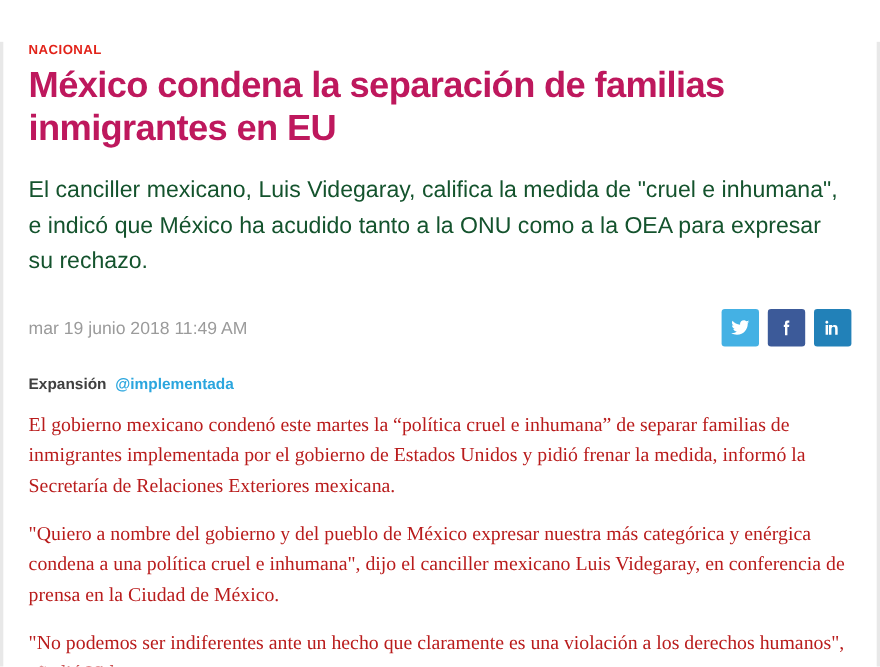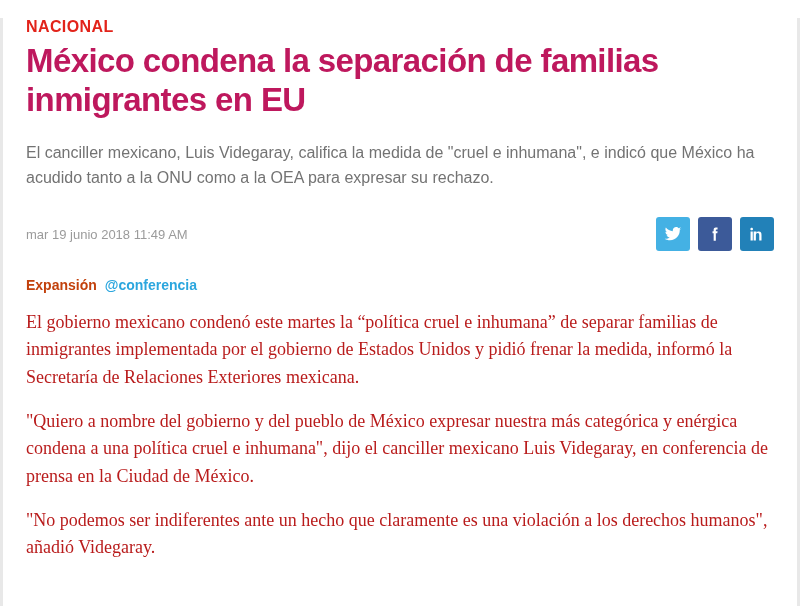--- a/index.html
+++ b/index.html
@@ -15,54 +15,54 @@
     overflow: hidden;
   }
   .page {
     position: relative;
     width: 800px;
     height: 606px;
     box-sizing: border-box;
     padding: 0 26px;
   }
   .kicker {
-    margin-top: 18px;
+    margin-top: 38px;
     color: #e2231a;
-    font-size: 16px;
+    font-size: 12px;
     font-weight: bold;
     letter-spacing: 0.4px;
     text-transform: uppercase;
   }
   .headline {
     margin: 6px 0 0 0;
     font-family: "Liberation Sans", sans-serif;
     font-size: 33px;
     line-height: 1.17;
     font-weight: bold;
     letter-spacing: -0.6px;
     color: #be185d;
     max-width: 690px;
   }
   .standfirst {
     margin-top: 22px;
-    font-size: 16px;
+    font-size: 21px;
     line-height: 1.55;
-    color: #737373;
+    color: #14532d;
     max-width: 740px;
   }
   .meta-row {
     margin-top: 26px;
     height: 38px;
     position: relative;
   }
   .timestamp {
     position: absolute;
     left: 0;
     top: 10px;
-    font-size: 13px;
+    font-size: 16px;
     color: #9b9b9b;
   }
   .share {
     position: absolute;
     right: 0;
     top: 0;
     display: flex;
     gap: 8px;
   }
   .share-btn {
@@ -74,21 +74,21 @@
     justify-content: center;
     cursor: pointer;
   }
   .share-btn svg { display: block; }
   .byline {
     margin-top: 22px;
     font-size: 14px;
   }
   .byline .author {
     font-weight: bold;
-    color: #c2410c;
+    color: #404040;
   }
   .byline .handle {
     color: #2ba6de;
     font-weight: bold;
     margin-left: 8px;
     text-decoration: none;
     cursor: pointer;
   }
   .body {
     margin-top: 16px;
@@ -150,21 +150,21 @@
           <svg width="18" height="18" viewBox="0 0 24 24" aria-hidden="true">
             <path fill="#ffffff" d="M4.9 3.5c1 0 1.8.8 1.8 1.8S5.9 7.1 4.9 7.1 3.1 6.3 3.1 5.3s.8-1.8 1.8-1.8zM3.4 8.6h3v11.9h-3V8.6zm5 0h2.9v1.6h.1c.4-.8 1.4-1.6 2.9-1.6 3.1 0 3.7 2 3.7 4.7v7.2h-3v-6.4c0-1.5 0-3.5-2.1-3.5s-2.4 1.7-2.4 3.4v6.5h-3V8.6z"></path>
           </svg>
         </span>
       </div>
 
     </div>
   </div>
 
   <div class="byline">
-    <span class="author">Expansión</span><a class="handle">@conferencia</a>
+    <span class="author">Expansión</span><a class="handle">@implementada</a>
   </div>
 
   <div class="body">
     <p>El gobierno mexicano condenó este martes la “política cruel e inhumana” de separar familias de inmigrantes implementada por el gobierno de Estados Unidos y pidió frenar la medida, informó la Secretaría de Relaciones Exteriores mexicana.</p>
     <p>"Quiero a nombre del gobierno y del pueblo de México expresar nuestra más categórica y enérgica condena a una política cruel e inhumana", dijo el canciller mexicano Luis Videgaray, en conferencia de prensa en la Ciudad de México.</p>
     <p>"No podemos ser indiferentes ante un hecho que claramente es una violación a los derechos humanos", añadió Videgaray.</p>
   </div>
 
 </div>
 

